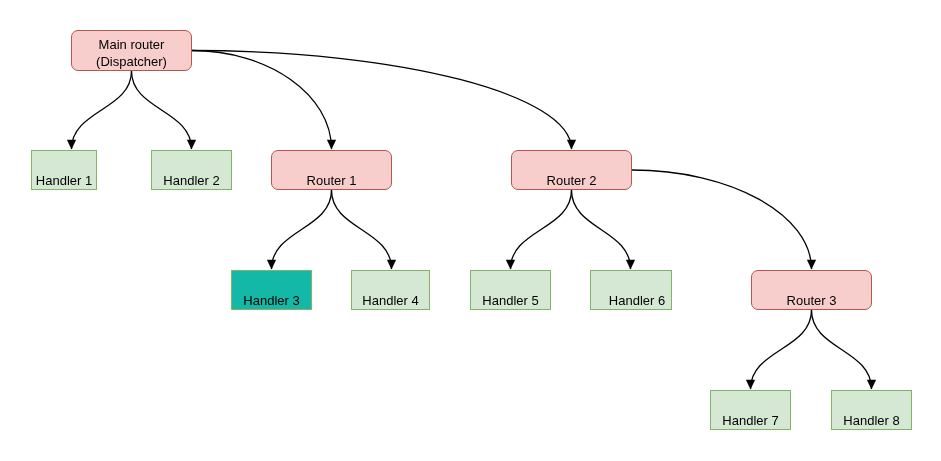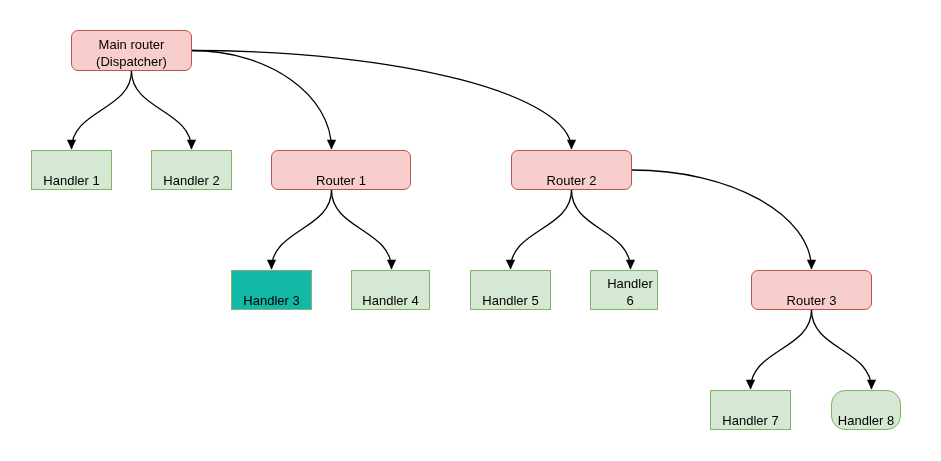--- a/index.html
+++ b/index.html
@@ -69,46 +69,46 @@
       <path class="edge" d="M 571.5 190 C 571.5 229.5, 630.5 229.5, 630.5 269" stroke="#000000" marker-end="url(#arrow)"></path>
       <path class="edge" d="M 632 170 C 730.725 170, 811.5 214.55, 811.5 269" stroke="#000000" marker-end="url(#arrow)"></path>
       <path class="edge" d="M 811.5 310 C 811.5 349.5, 750.5 349.5, 750.5 389" stroke="#000000" marker-end="url(#arrow)"></path>
       <path class="edge" d="M 811.5 310 C 811.5 349.5, 871.5 349.5, 871.5 389" stroke="#000000" marker-end="url(#arrow)"></path>
     </svg>
 
 <div class="node router" style="left: 71px; top: 30px; width: 121px; height: 41px; background: rgb(248, 206, 204); border-color: rgb(184, 84, 80);">
       <span>Main router
 (Dispatcher)</span>
     </div>
-    <div class="node handler" style="left: 31px; top: 150px; width: 81px; height: 40px; background: rgb(213, 232, 212); border-color: rgb(130, 179, 102);">
+    <div class="node handler" style="left: 31px; top: 150px; width: 66px; height: 40px; background: rgb(213, 232, 212); border-color: rgb(130, 179, 102);">
       <span>Handler 1</span>
     </div>
     <div class="node handler" style="left: 151px; top: 150px; width: 81px; height: 40px; background: rgb(213, 232, 212); border-color: rgb(130, 179, 102);">
       <span>Handler 2</span>
     </div>
-    <div class="node router" style="left: 271px; top: 150px; width: 140px; height: 40px; background: rgb(248, 206, 204); border-color: rgb(184, 84, 80);">
+    <div class="node router" style="left: 271px; top: 150px; width: 121px; height: 40px; background: rgb(248, 206, 204); border-color: rgb(184, 84, 80);">
       <span>Router 1</span>
     </div>
     <div class="node router" style="left: 511px; top: 150px; width: 121px; height: 40px; background: rgb(248, 206, 204); border-color: rgb(184, 84, 80);">
       <span>Router 2</span>
     </div>
     <div class="node handler" style="left: 231px; top: 270px; width: 81px; height: 40px; background: #14b8a6; border-color: rgb(130, 179, 102);">
       <span>Handler 3</span>
     </div>
     <div class="node handler" style="left: 351px; top: 270px; width: 79px; height: 40px; background: rgb(213, 232, 212); border-color: rgb(130, 179, 102);">
       <span>Handler 4</span>
     </div>
     <div class="node handler" style="left: 470px; top: 270px; width: 81px; height: 40px; background: rgb(213, 232, 212); border-color: rgb(130, 179, 102);">
       <span>Handler 5</span>
     </div>
-    <div class="node handler" style="left: 590px; top: 270px; width: 68px; height: 40px; background: rgb(213, 232, 212); border-color: rgb(130, 179, 102); padding-left: 12px;">
+    <div class="node handler" style="left: 590px; top: 270px; width: 82px; height: 40px; background: rgb(213, 232, 212); border-color: rgb(130, 179, 102); padding-left: 12px;">
       <span>Handler 6</span>
     </div>
     <div class="node router" style="left: 751px; top: 270px; width: 121px; height: 40px; background: rgb(248, 206, 204); border-color: rgb(184, 84, 80); border-radius: 7px;">
       <span>Router 3</span>
     </div>
     <div class="node handler" style="left: 710px; top: 390px; width: 81px; height: 40px; background: rgb(213, 232, 212); border-color: rgb(130, 179, 102);">
       <span>Handler 7</span>
     </div>
-    <div class="node handler" style="left: 831px; top: 390px; width: 70px; height: 40px; background: rgb(213, 232, 212); border-color: rgb(130, 179, 102); border-radius: 14px;">
+    <div class="node handler" style="left: 831px; top: 390px; width: 81px; height: 40px; background: rgb(213, 232, 212); border-color: rgb(130, 179, 102);">
       <span>Handler 8</span>
     </div>
   </div>
 
 </body></html>

